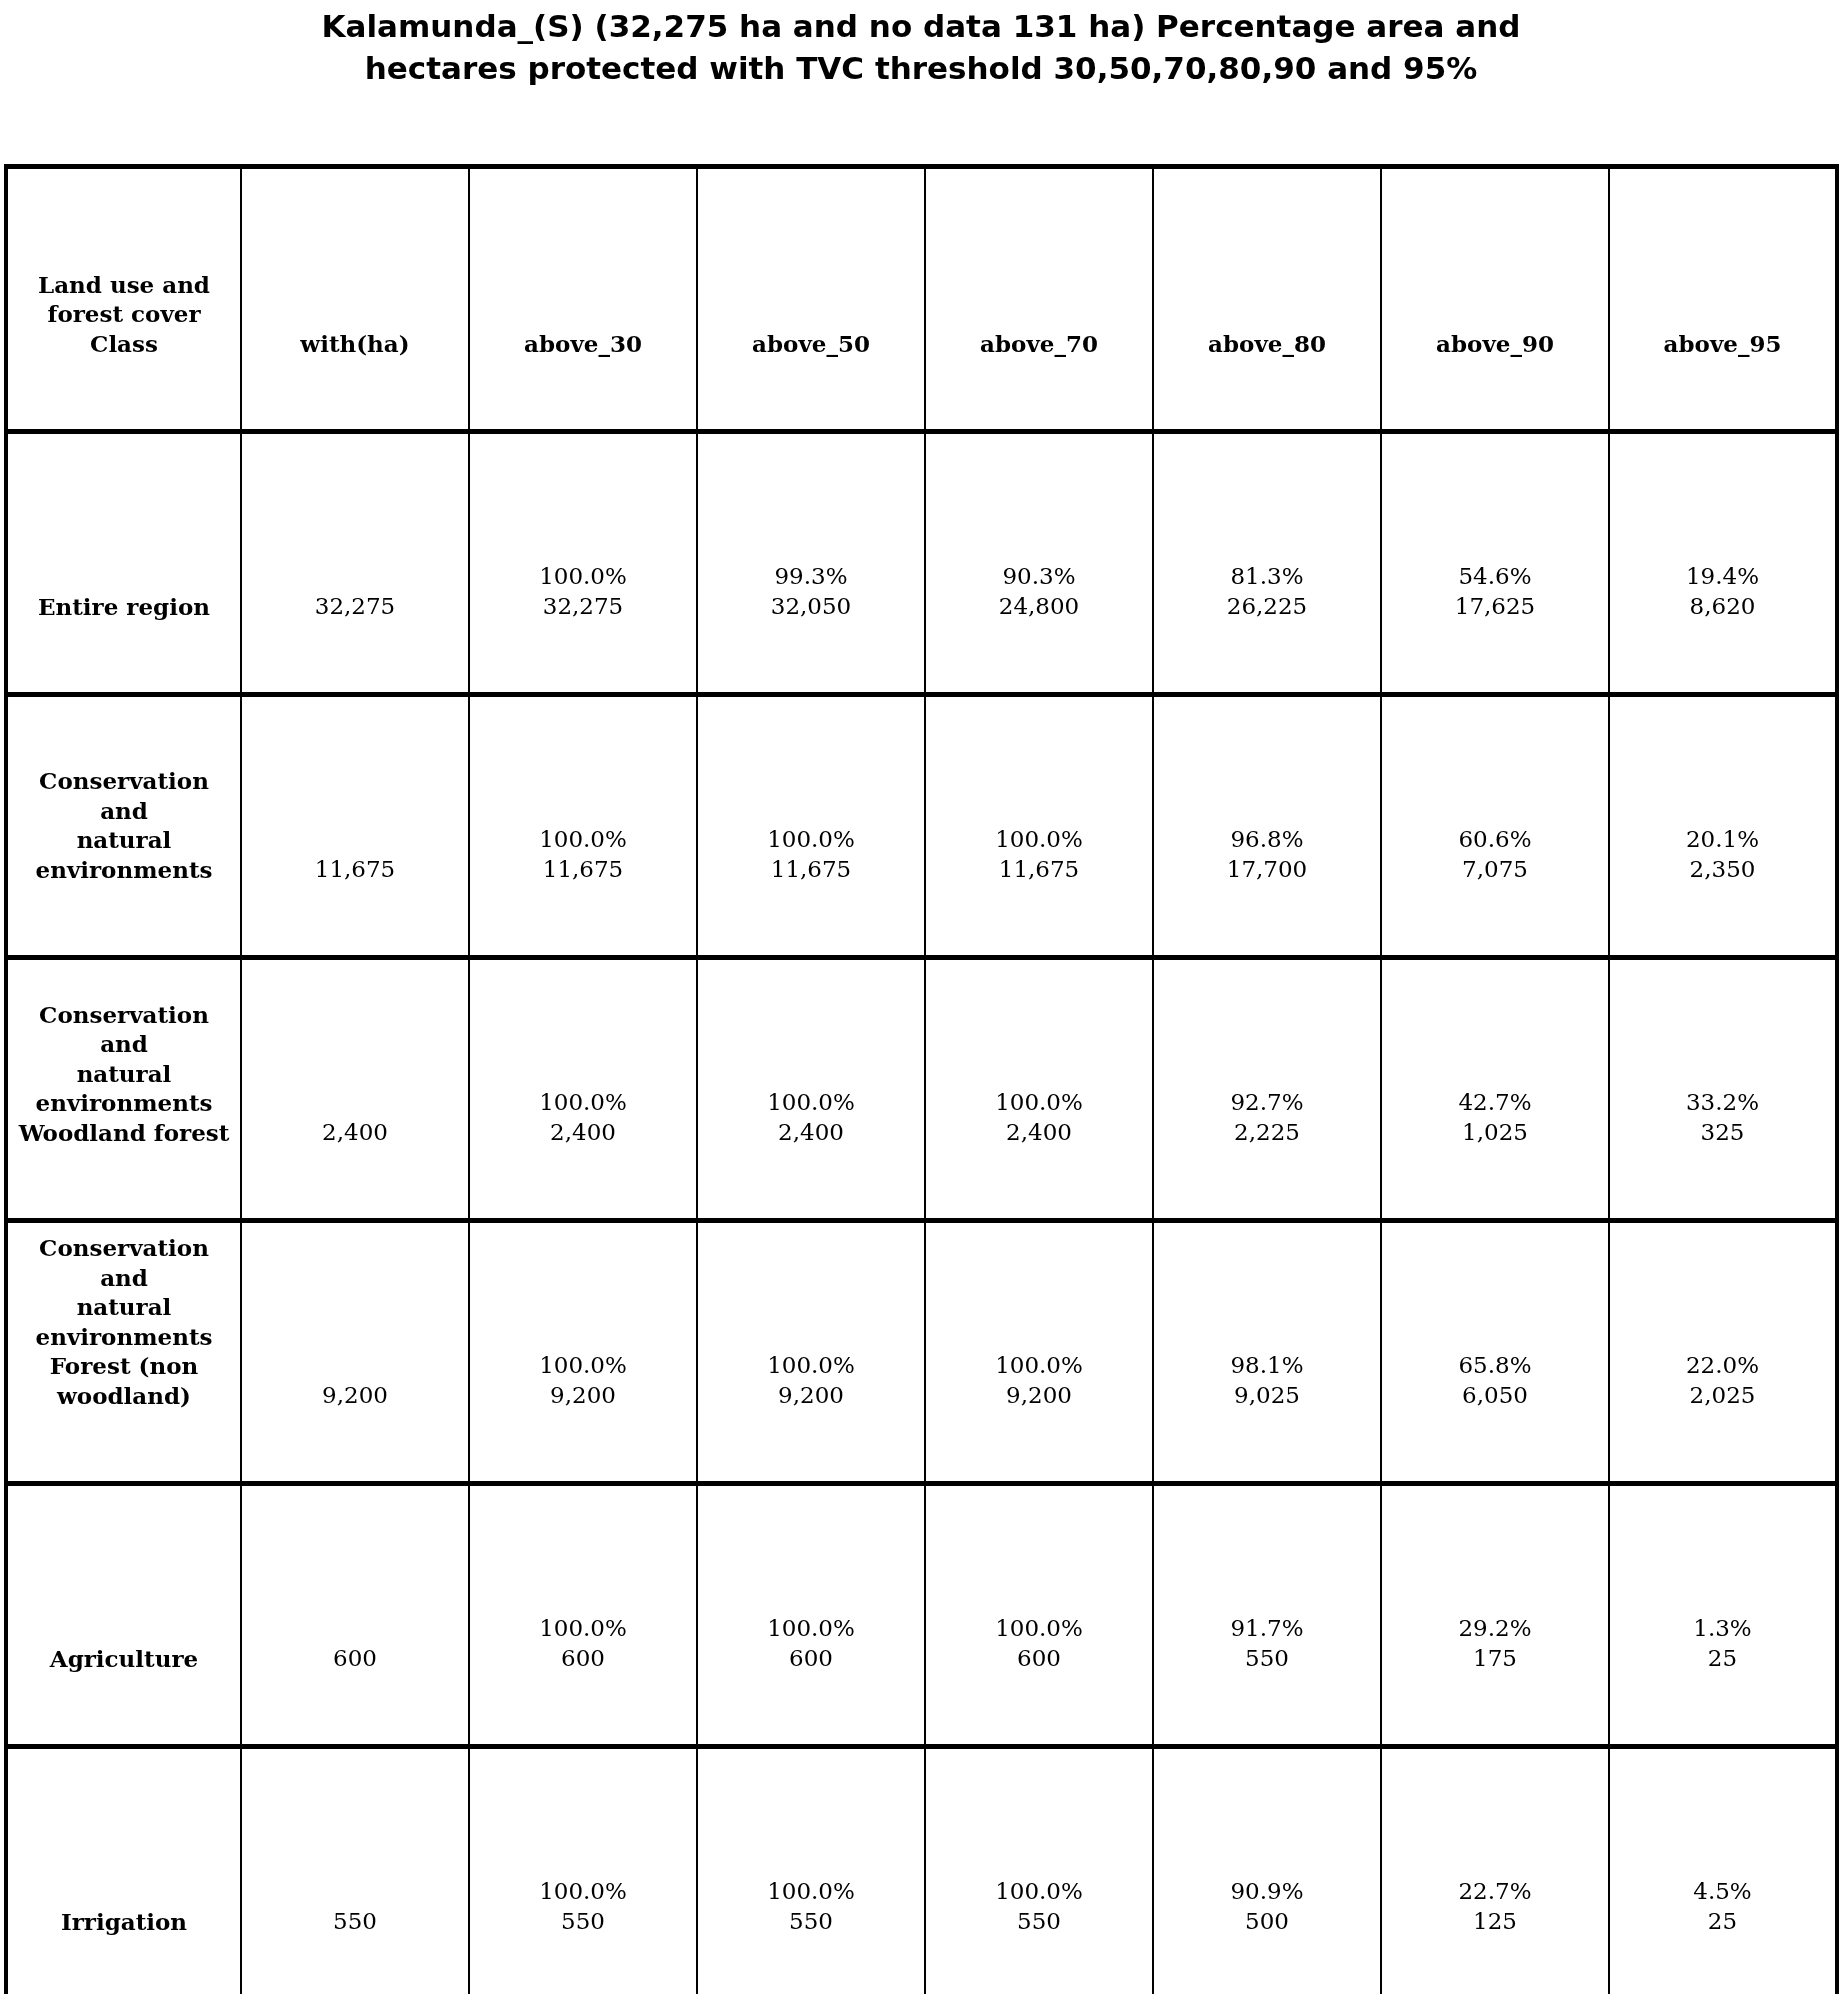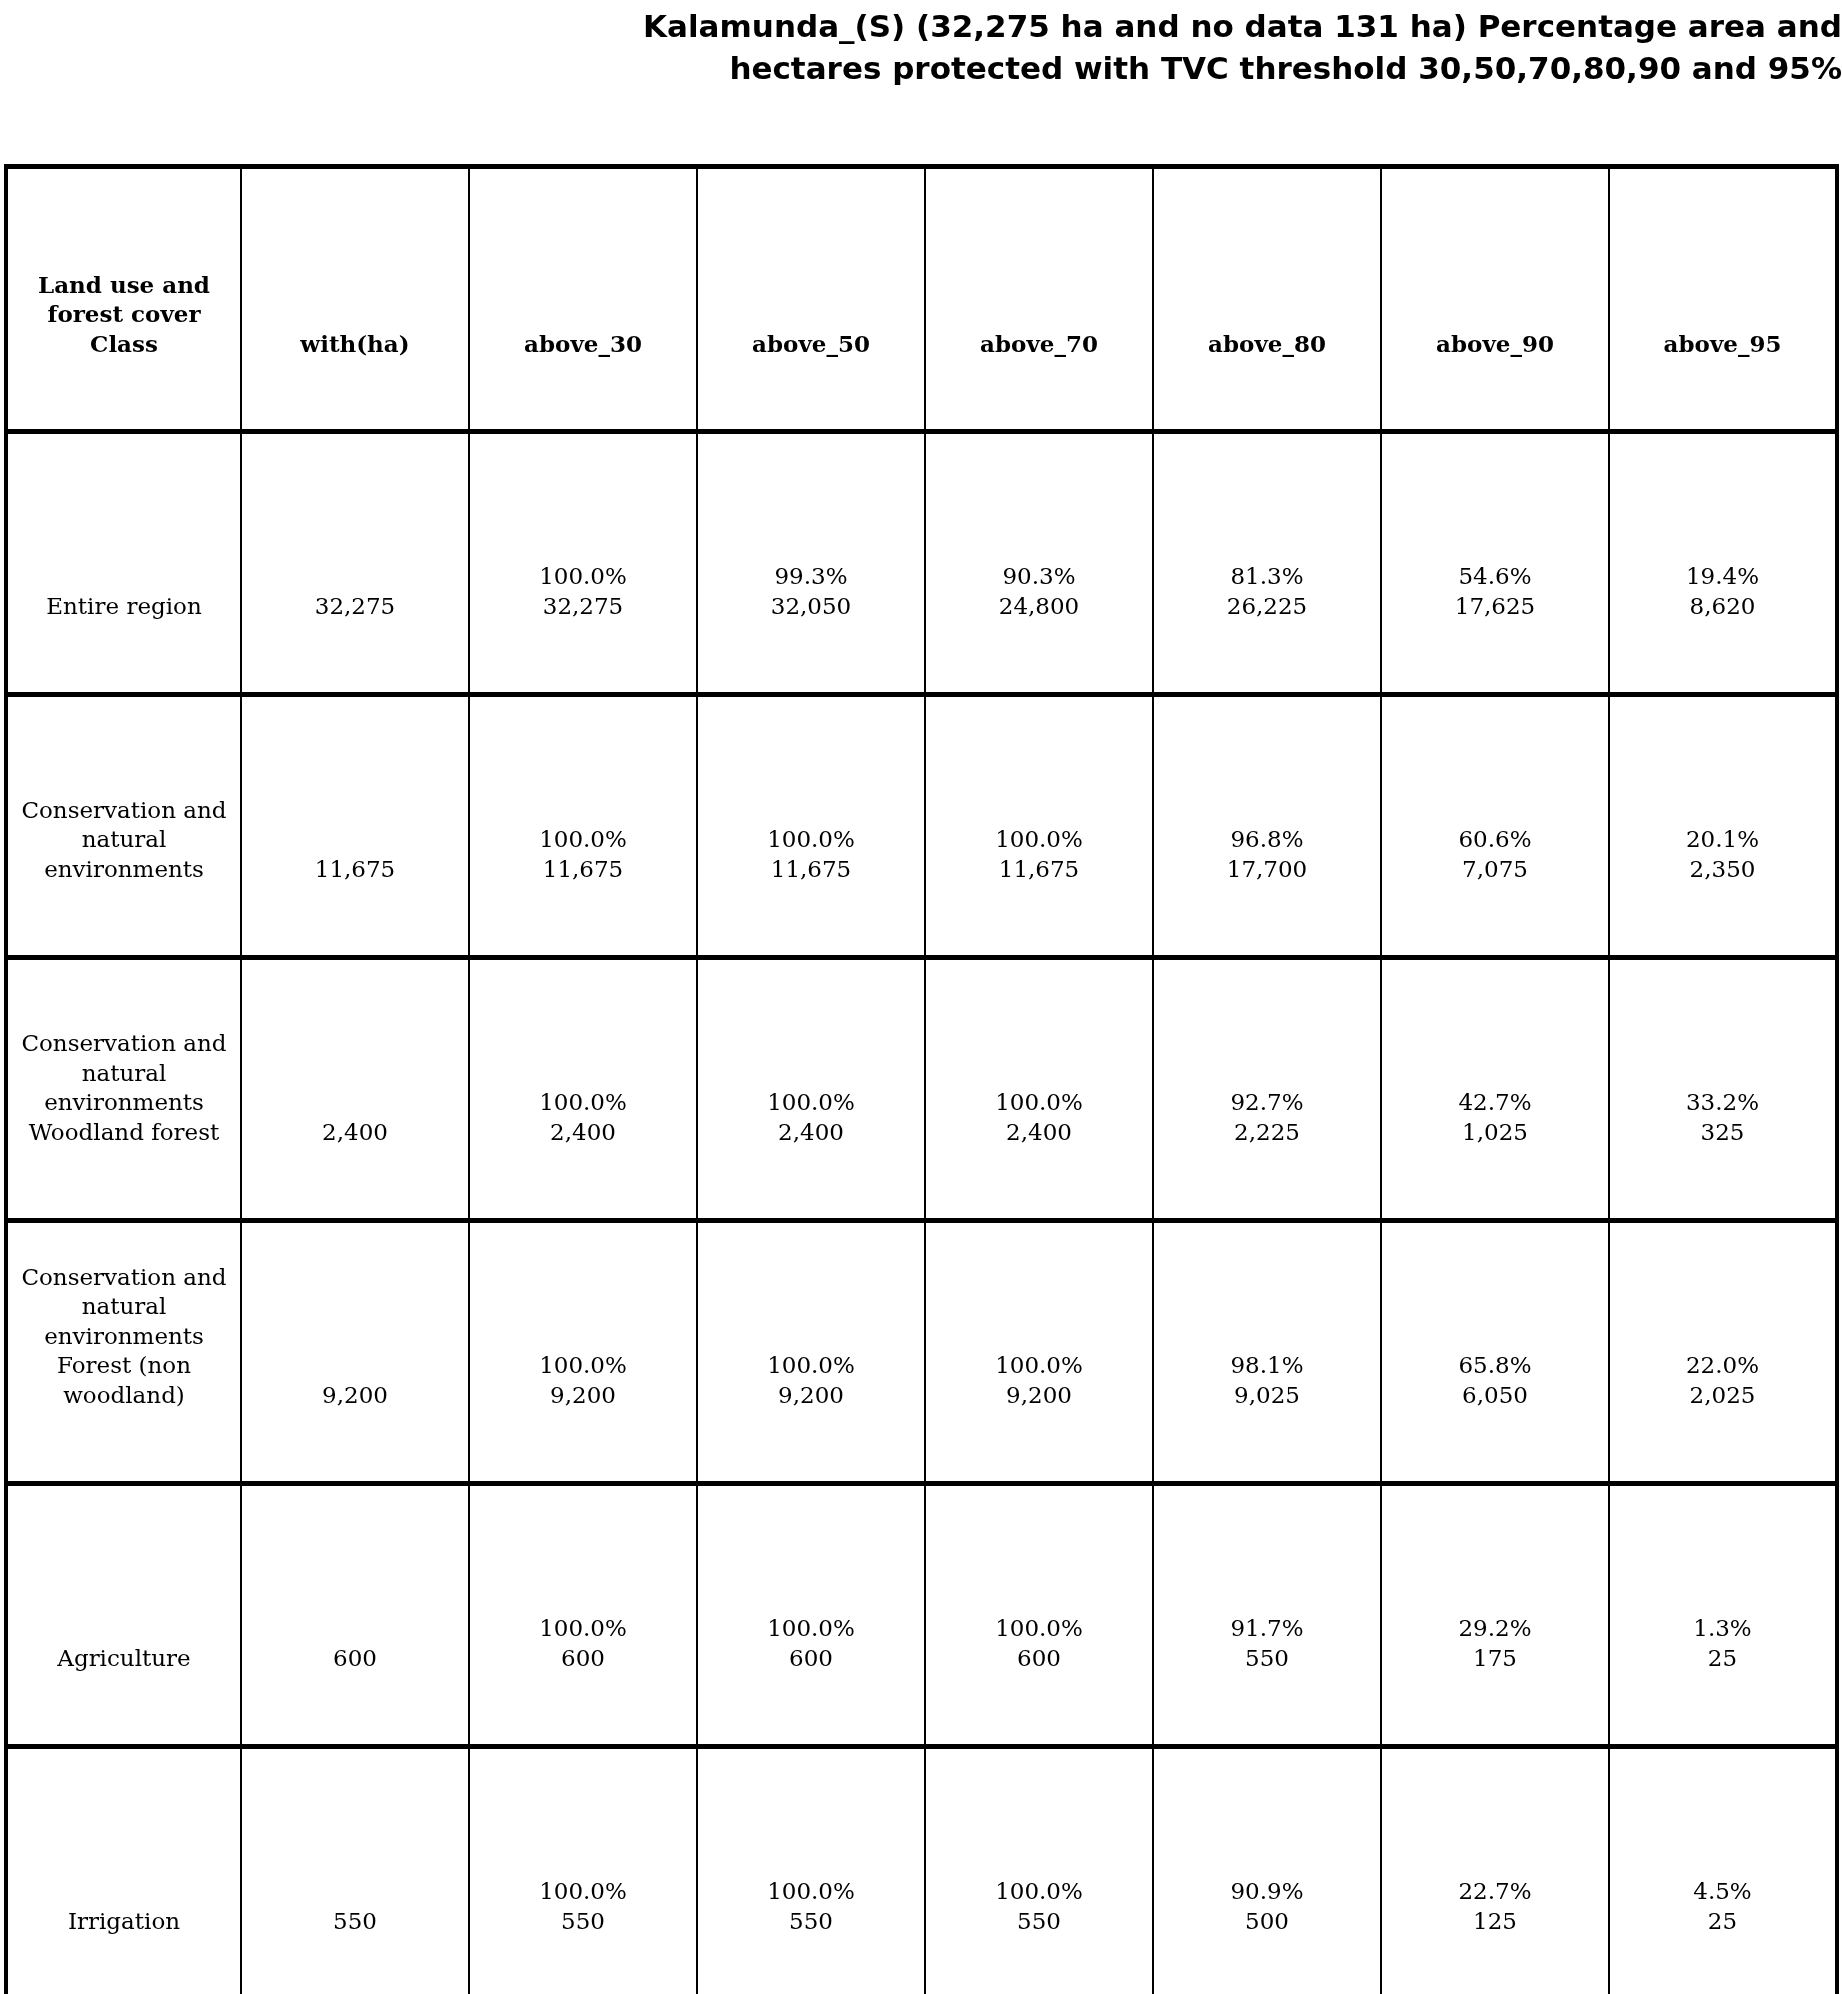--- a/index.html
+++ b/index.html
@@ -1,35 +1,35 @@
 <!DOCTYPE html>
 <html style="font-size:6.4px"><head>
 <meta charset="utf-8">
 <style>
   html,body{margin:0;padding:0;background:#fff;}
   body{width:1842px;height:2521px;position:relative;overflow:hidden;
        font-family:"DejaVu Sans","Liberation Sans",sans-serif;color:#000;}
 
-  .title{position:absolute;top:6.4px;left:0;width:100%;text-align:right;
+  .title{position:absolute;top:6.4px;left:0;width:100%;text-align:center;
          font-weight:bold;font-size:31px;line-height:1.34;}
   .title span{display:block;}
 
   .table-wrap{position:absolute;top:164px;left:4px;}
   table{border-collapse:collapse;table-layout:fixed;width:1835px;
         border:4px solid #000;
         font-family:"DejaVu Serif","Liberation Serif",serif;font-size:23px;}
   th,td{border-left:2.4px solid #000;border-right:2.4px solid #000;
         border-top:5.2px solid #000;border-bottom:5.2px solid #000;
         vertical-align:bottom;text-align:center;
         padding:0 5.6px 71px 5.6px;line-height:1.28;white-space:pre-line;
         overflow:hidden;}
   thead tr{height:265px;}
   tbody tr{height:263px;}
   thead th{font-weight:bold;}
-  tbody th.class-col{font-weight:normal;text-align:center;}
+  tbody th.class-col{font-weight:bold;text-align:center;}
   td{font-weight:normal;margin-left:8px;}
 </style>
 </head>
 <body>
 
 <div class="title">
   <span>Kalamunda_(S) (32,275 ha and no data 131 ha) Percentage area and</span>
   <span>hectares protected with TVC threshold 30,50,70,80,90 and 95%</span>
 </div>
 

